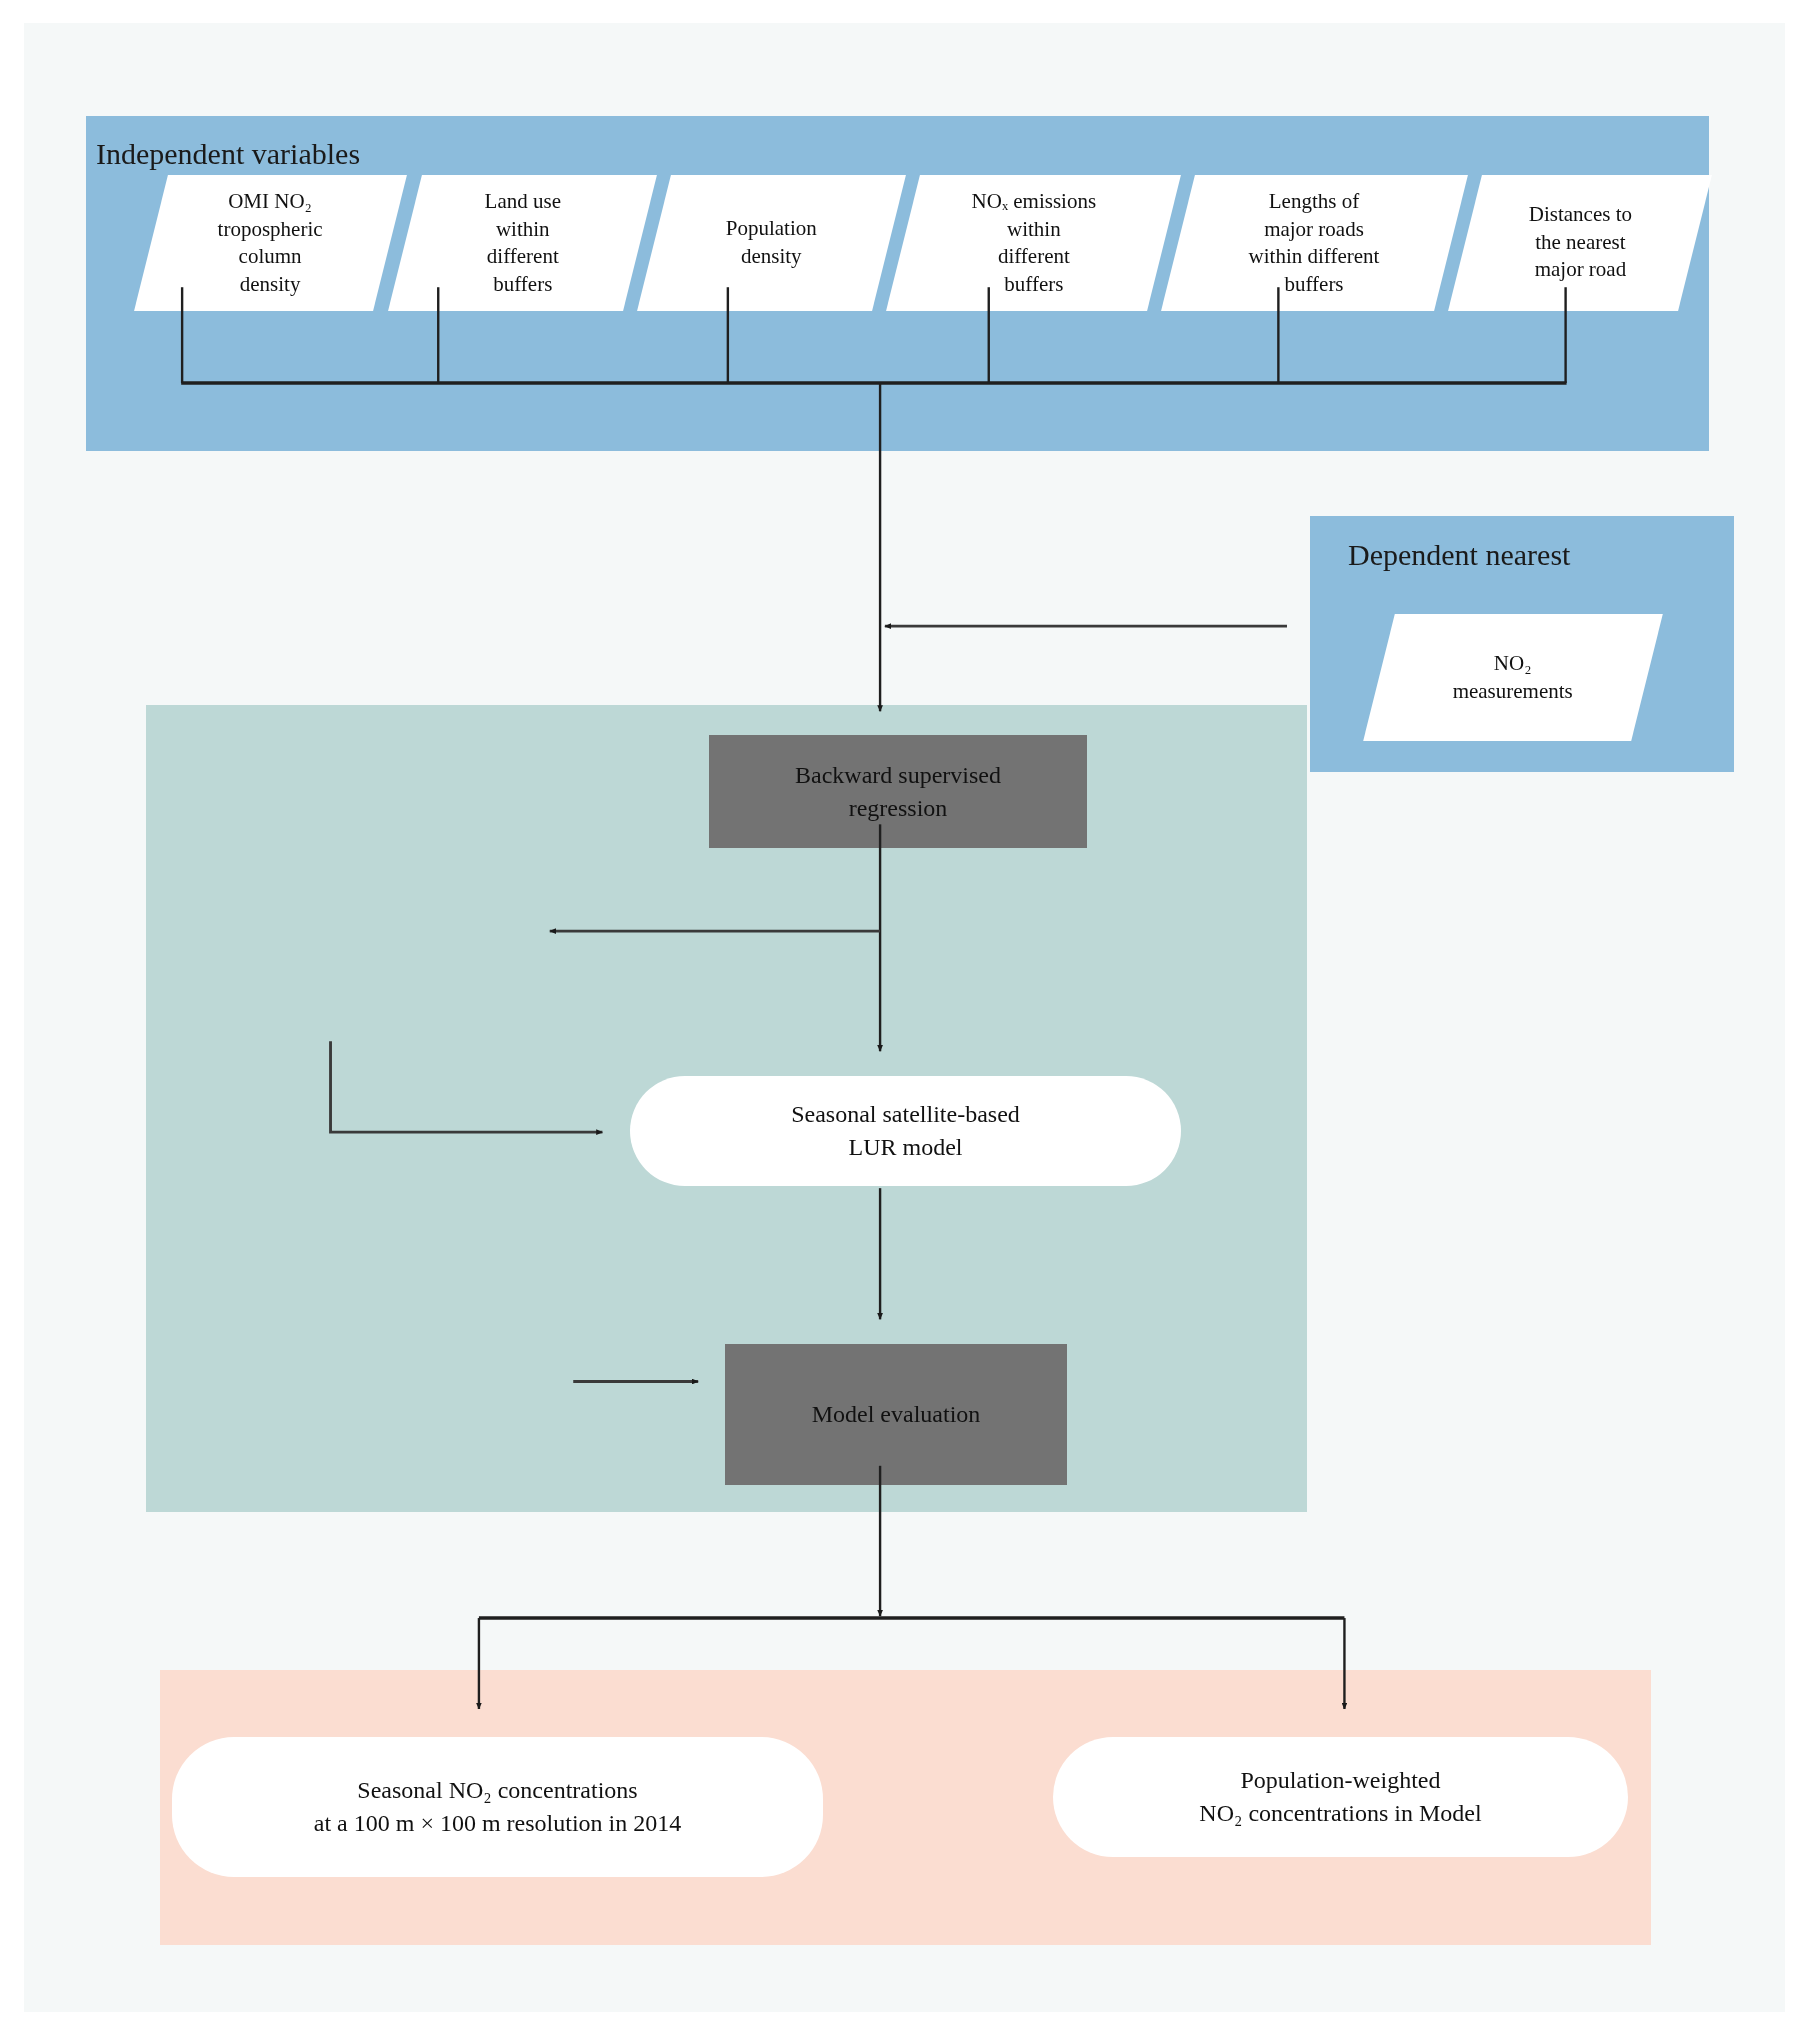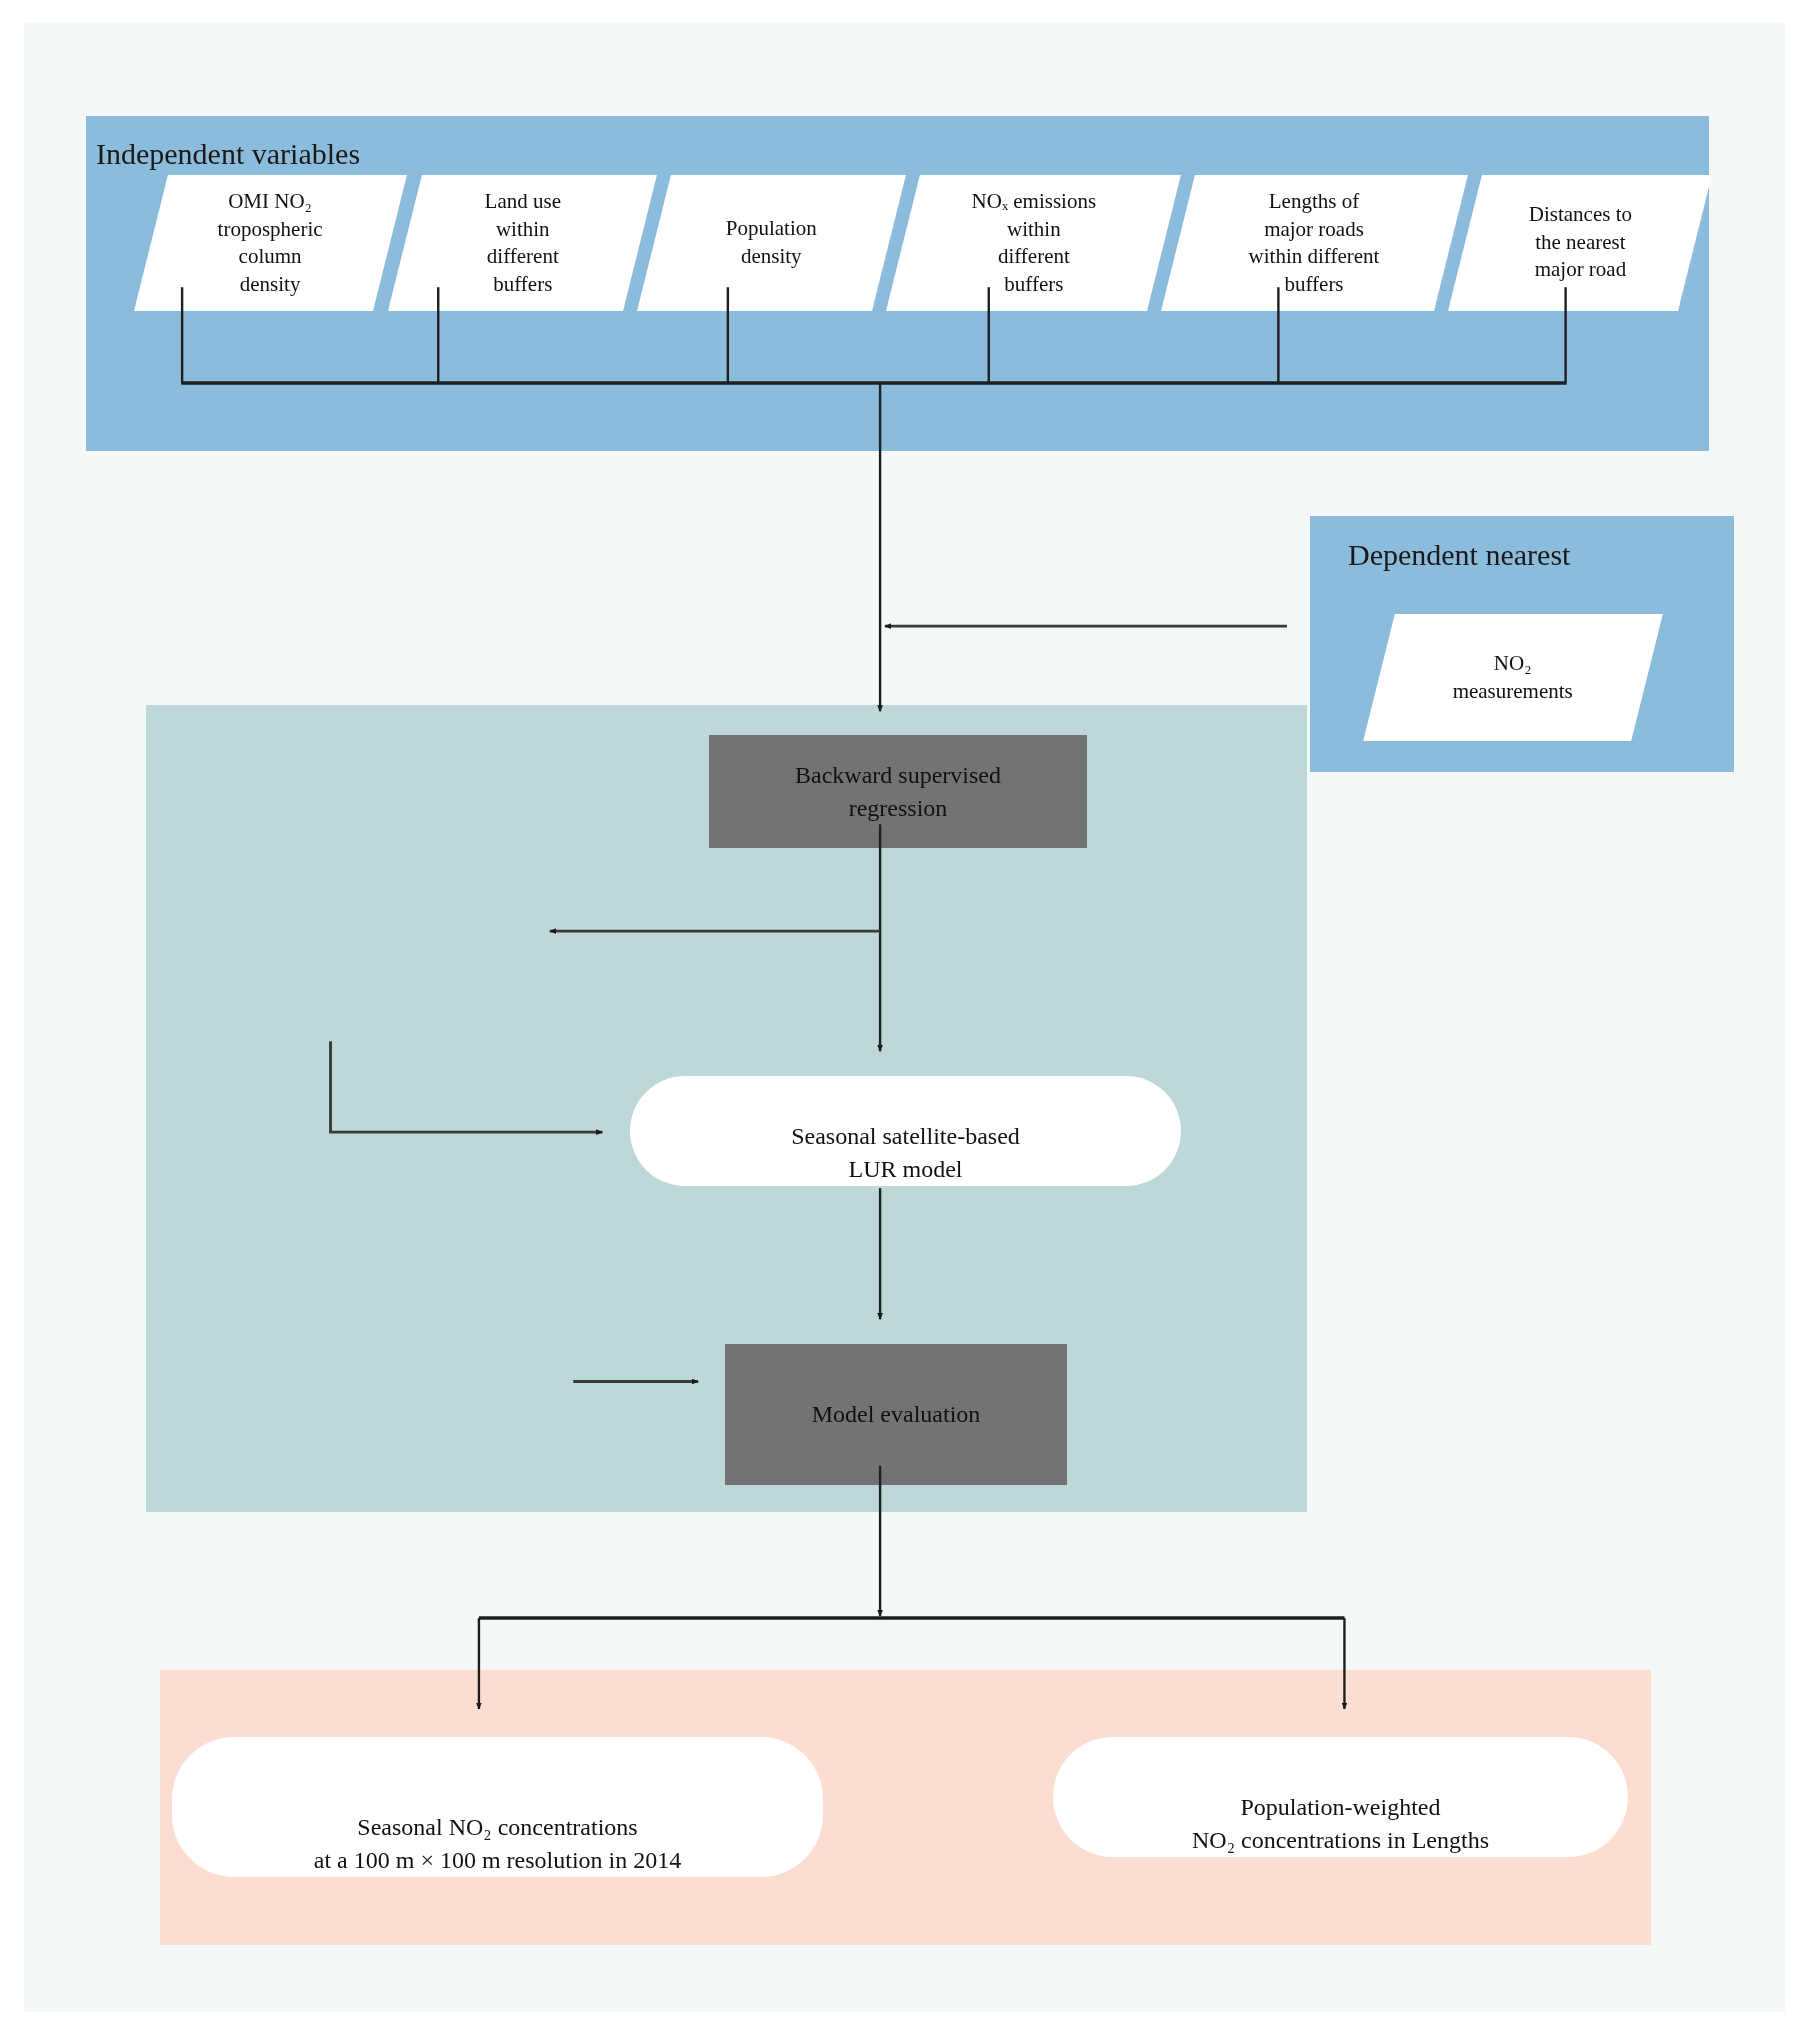--- a/index.html
+++ b/index.html
@@ -144,21 +144,21 @@
     white-space: pre-line;
     color: #111;
   }
 
   
   .stadium {
     position: absolute;
     background: #ffffff;
     border-radius: 62px;
     display: flex;
-    align-items: flex-end;
+    align-items: center;
     justify-content: center;
     text-align: center;
   }
   .stadium > .st-text {
     font-size: 24px;
     line-height: 1.38;
     white-space: pre-line;
     color: #111;
   }
   #box-lur      { left: 606px; top: 1053px; width: 551px; height: 110px; }
@@ -242,21 +242,21 @@
     <div class="rect" id="box-eval">
       <span class="rect-text">Model evaluation</span>
     </div>
 
     <div class="stadium" id="box-out-left">
       <span class="st-text">Seasonal NO₂ concentrations
 at a 100 m × 100 m resolution  in 2014</span>
     </div>
     <div class="stadium" id="box-out-right">
       <span class="st-text">Population-weighted
-NO₂  concentrations in Lengths</span>
+NO₂  concentrations in Model</span>
     </div>
 
   </div>
 
   <svg id="wires" viewBox="0 0 3778 4251">
     <defs>
       <marker id="arw" markerWidth="9" markerHeight="9" refX="8" refY="4.5" orient="auto" markerUnits="strokeWidth">
         <path d="M0,0 L9,4.5 L0,9 z" fill="#222"></path>
       </marker>
       <marker id="arwThin" markerWidth="14" markerHeight="12" refX="13" refY="6" orient="auto" markerUnits="userSpaceOnUse">

